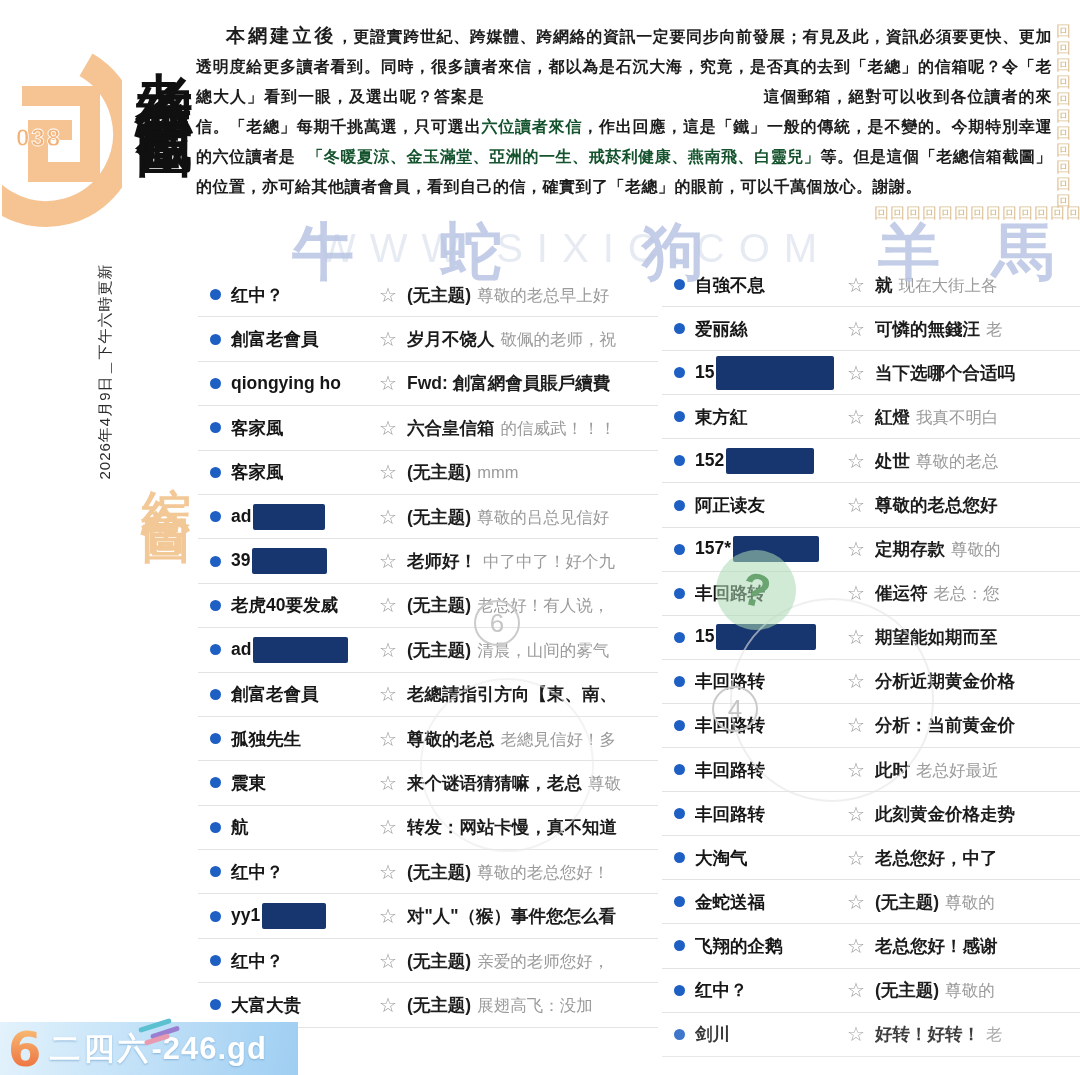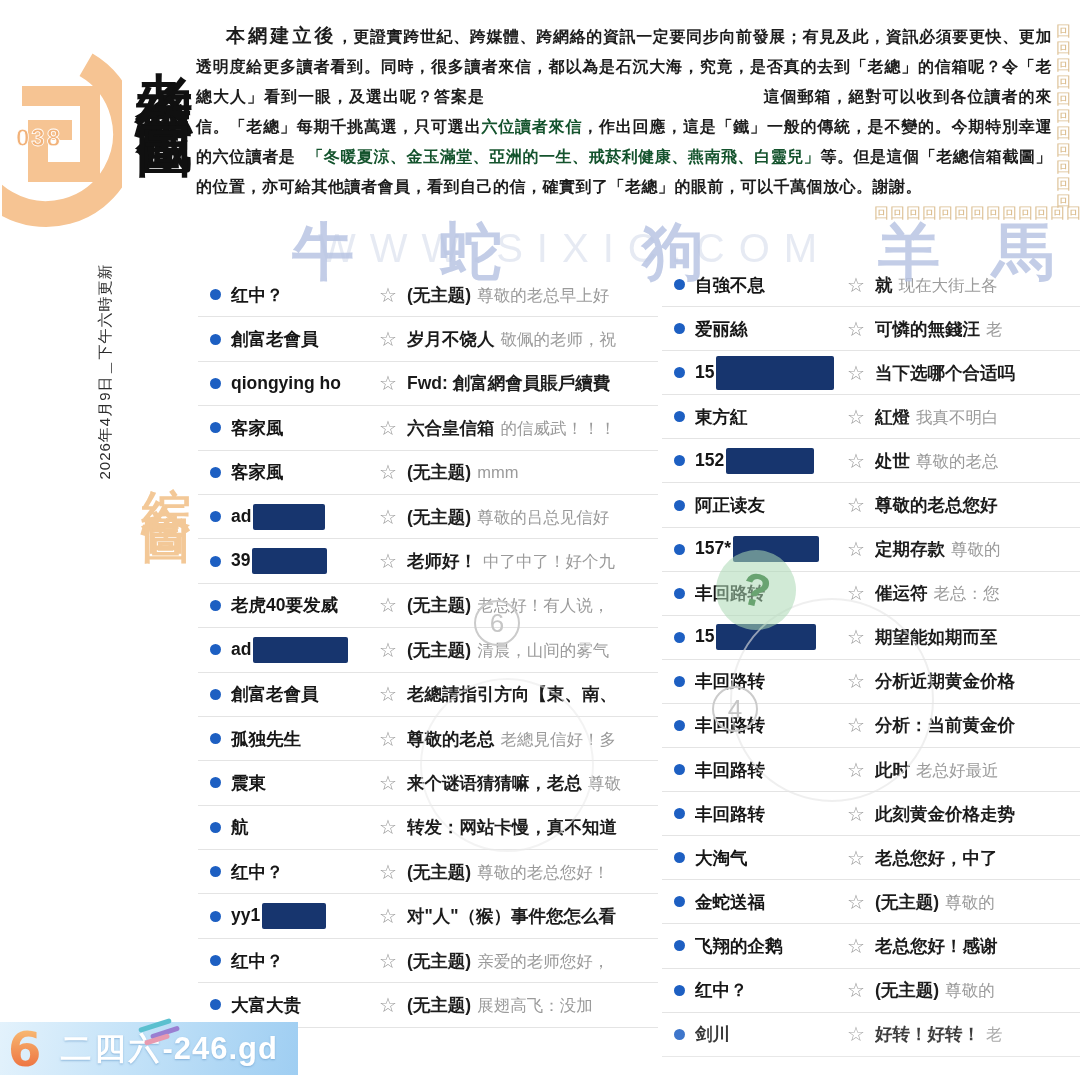--- a/index.html
+++ b/index.html
@@ -93,21 +93,21 @@
     background:linear-gradient(100deg,#e3f2fc 0%,#c3e2f8 45%,#9fcef2 100%);
     display:flex;align-items:center;
   }
   .logo-digit{
     font-weight:900;font-size:48px;line-height:48px;margin-left:8px;
     background:linear-gradient(180deg,#f9c178,#ec6a3a);
     -webkit-background-clip:text;background-clip:text;color:transparent;
     font-family:"DejaVu Sans",sans-serif;
   }
   .footer-cn{
-    color:#ffffff;font-weight:bold;font-size:31px;margin-left:19px;letter-spacing:3px;
+    color:#ffffff;font-weight:bold;font-size:31px;margin-left:8px;letter-spacing:3px;
     font-family:Liberation Mono, monospace;
     text-shadow:0 1px 2px rgba(110,160,205,.7);
   }
   .footer-domain{
     color:#ffffff;font-weight:bold;font-size:31px;letter-spacing:1px;
     text-shadow:0 1px 2px rgba(110,160,205,.7);
   }
   .swoosh{position:absolute;height:5px;border-radius:3px;transform:rotate(-18deg);}
   .s1{left:138px;top:1px;width:34px;background:#5bc0cf;}
   .s2{left:150px;top:8px;width:30px;background:#9a7fd1;}

